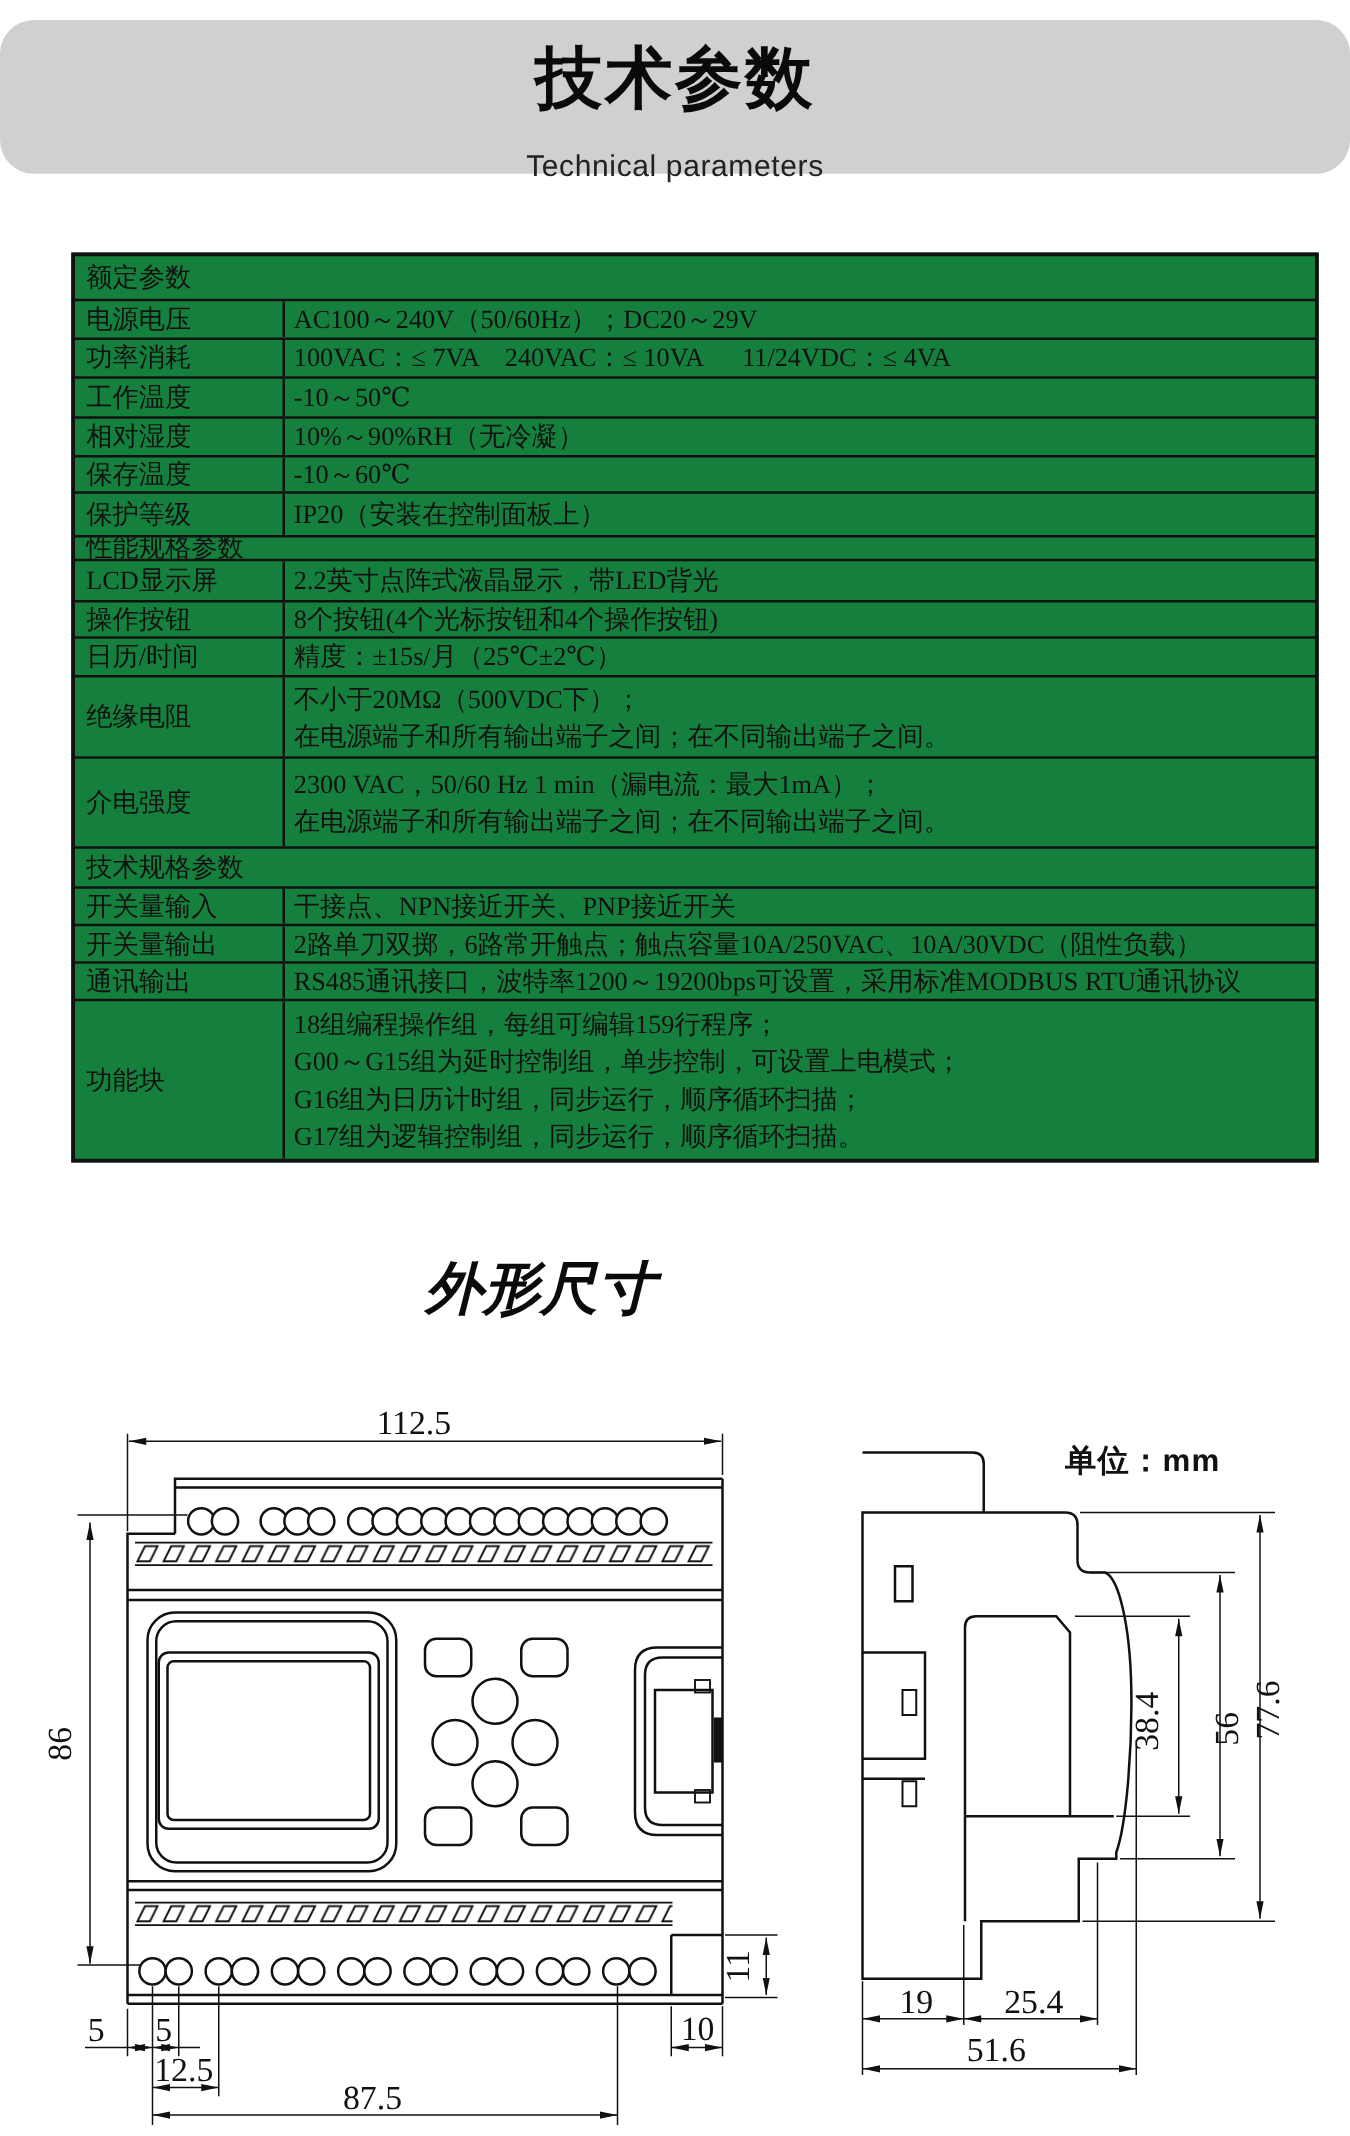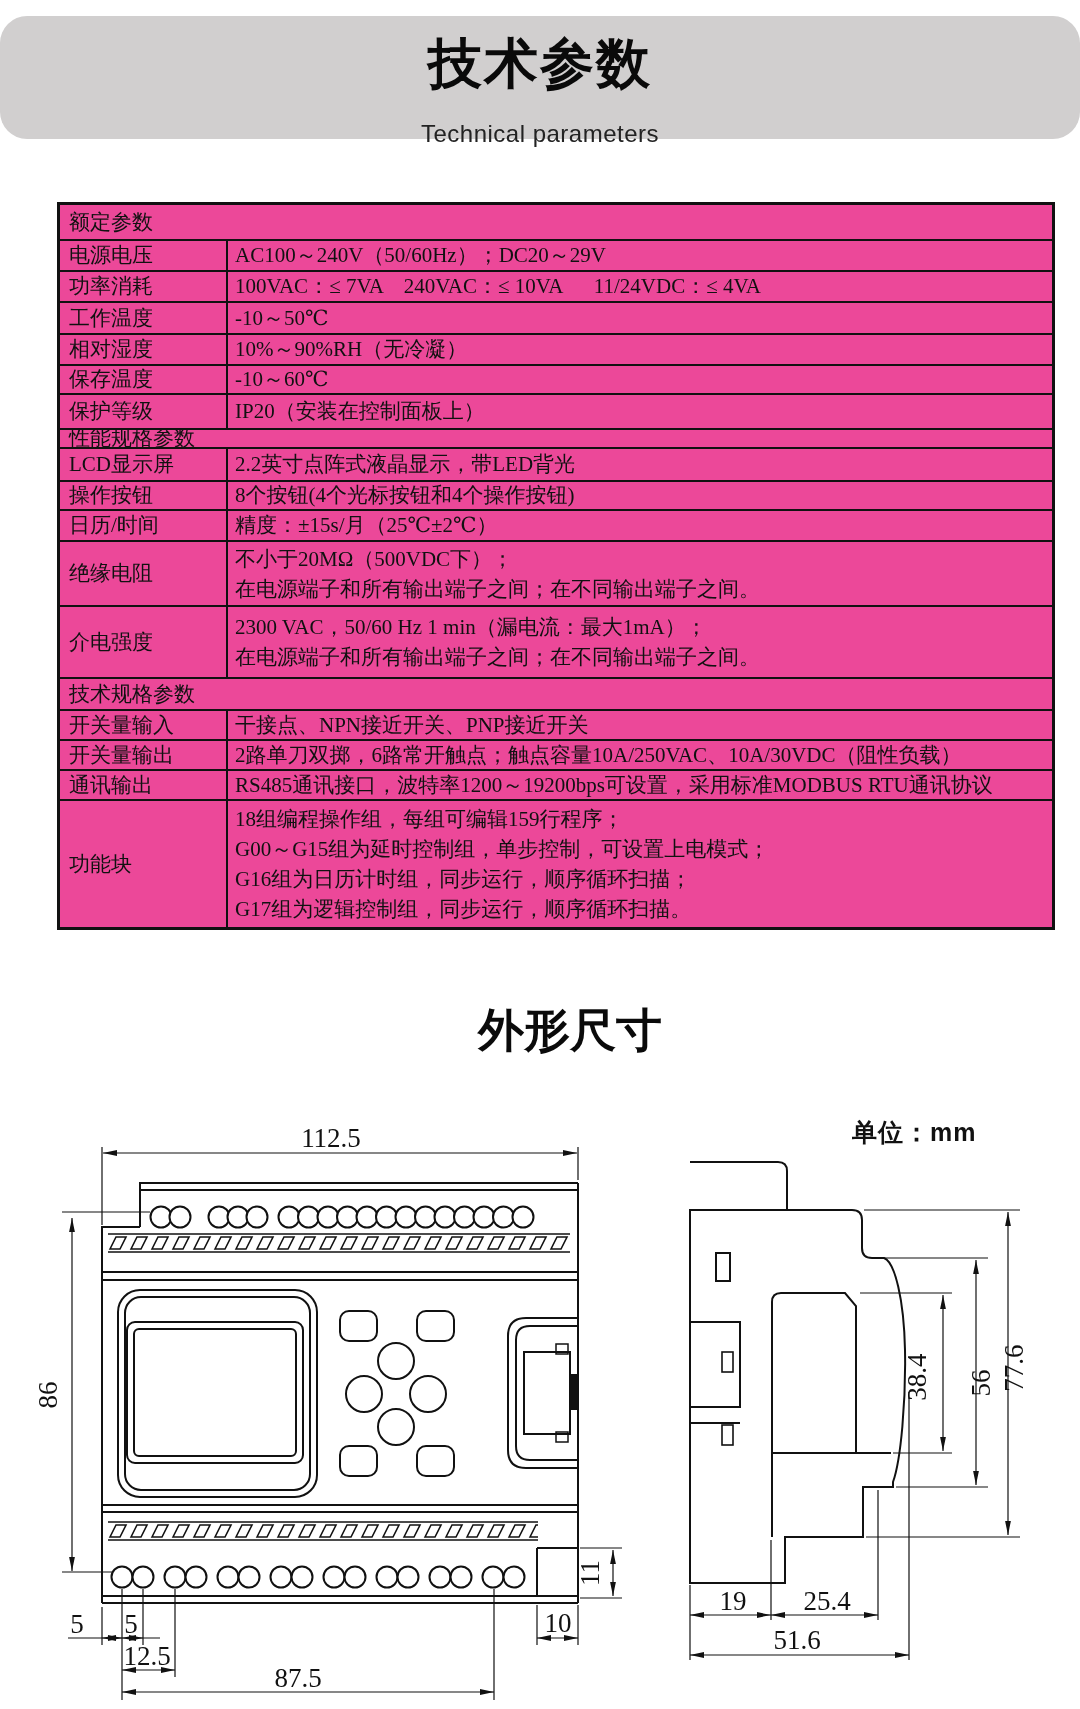--- a/index.html
+++ b/index.html
@@ -16,41 +16,41 @@
     font-family:"Liberation Sans","DejaVu Sans",sans-serif;
     font-weight:bold;font-size:54px;line-height:58px;letter-spacing:2px;
     color:#0a0a0a;padding-top:18px;
   }
   .title-en{
     font-family:"Liberation Sans","DejaVu Sans",sans-serif;
     font-size:24px;line-height:26px;color:#222;letter-spacing:0.5px;margin-top:29px;
   }
   .spec-table{
     position:absolute;left:57px;top:202px;width:998px;
-    border:3px solid #111;background:#ec4899;box-sizing:border-box;
+    border:3px solid #111;background:#15803d;box-sizing:border-box;
   }
   .trow{display:flex;border-bottom:2px solid #111;box-sizing:border-box;overflow:hidden;}
   .trow:last-child{border-bottom:none;}
   .tlabel{
     flex:0 0 168px;width:168px;border-right:2px solid #111;box-sizing:border-box;
     padding-left:9px;font-size:21px;display:flex;align-items:center;line-height:1;
   }
   .trow.section .tlabel{flex:1;width:auto;border-right:none;}
   .tvalue{
     flex:1;padding-left:7px;font-size:21px;display:flex;flex-direction:column;
     justify-content:center;white-space:pre-wrap;line-height:29px;
   }
   .tvalue div{line-height:30px;}
   .heading2{
-    position:absolute;left:340px;top:1000px;width:460px;text-align:center;
-    font-family:"Liberation Sans","DejaVu Sans",sans-serif;
-    font-weight:bold;font-size:46px;color:#0a0a0a;
+    position:absolute;left:340px;top:1000px;width:460px;text-align:left;
+    font-family:"Liberation Sans","DejaVu Sans",sans-serif;
+    font-weight:bold;font-size:46px;color:#0a0a0a;font-style:italic;
   }
   .unit-label{
-    position:absolute;left:852px;top:1116px;width:200px;
+    position:absolute;left:852px;top:1152px;width:200px;
     font-family:"Liberation Sans","DejaVu Sans",sans-serif;
     font-weight:bold;font-size:25px;color:#111;letter-spacing:1px;
   }
   svg.drawing{position:absolute;left:0;top:0;}
   .dimtext{font-family:"Liberation Serif","DejaVu Serif",serif;font-size:27px;fill:#111;}
 </style>
 </head>
 <body>
 
 <div class="banner">

